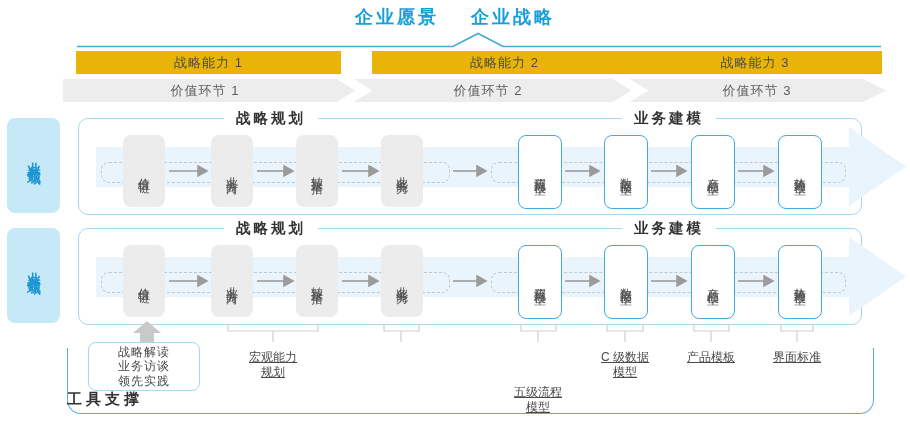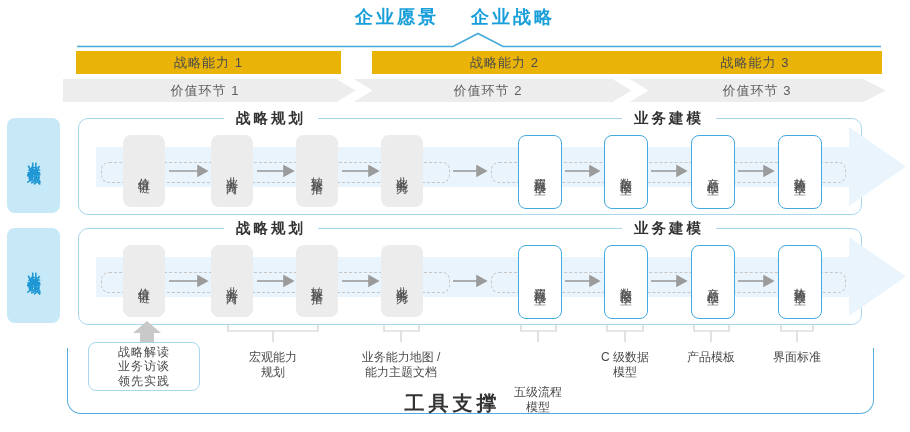--- a/index.html
+++ b/index.html
@@ -31,31 +31,31 @@
   .band-svg{position:absolute;left:0;top:0;width:830px;height:95px;overflow:visible;}
   .dash-rect{position:absolute;top:43px;height:19px;border:1px dashed #c6c6c6;border-radius:8px;}
   .flow-svg{position:absolute;left:0;top:0;width:782px;height:95px;}
   .node{position:absolute;top:16px;width:42px;height:72px;border-radius:8px;
         display:flex;align-items:center;justify-content:center;
         writing-mode:vertical-rl;font-size:12px;color:#525252;letter-spacing:2px;line-height:1;}
   .node-gray{background:#ececec;}
   .node-blue{background:#fff;border:1.4px solid #43aadf;}
 
   
-  .fn{top:350px;width:130px;text-align:center;font-size:12px;color:#4a4a4a;line-height:1.25;}
+  .fn{top:350px;width:130px;text-align:center;font-size:12px;color:#4a4a4a;line-height:1.25;text-decoration:underline;}
   .src-box{left:88px;top:342px;width:110px;height:47px;border:1.3px solid #a7d8ef;border-radius:8px;
            background:#fff;display:flex;flex-direction:column;align-items:center;justify-content:center;
            font-size:12px;color:#4a4a4a;line-height:1.22;letter-spacing:1px;}
 
   
   .tool-box{left:67px;top:348px;width:805px;height:65px;
             border-left:1.4px solid #54aedd;border-right:1.4px solid #54aedd;border-bottom:1.4px solid #54aedd;
             border-radius:0 0 14px 14px;}
-  .tool-label{left:50px;top:390px;width:805px;text-align:center;
-              font-size:20px;font-weight:bold;color:#333;letter-spacing:4px;}
+  .tool-label{left:67px;top:390px;width:805px;text-align:left;
+              font-size:15px;font-weight:bold;color:#333;letter-spacing:4px;}
 </style>
 </head>
 <body>
 
 <div class="canvas">
 
   <div class="abs title-row">
     <span>企业愿景</span>
     <span>企业战略</span>
   </div>
@@ -223,24 +223,20 @@
   <div class="abs src-box">
     <span>战略解读</span>
     <span>业务访谈</span>
     <span>领先实践</span>
   </div>
 
   <div class="abs fn" style="left:208px;">
     <div>宏观能力</div>
     <div>规划</div>
   </div>
-  <div class="abs fn" style="left:336px;">
-    <div>业务能力地图 /</div>
-    <div>能力主题文档</div>
-  </div>
   <div class="abs fn" style="left:473px;margin-top:35px;">
     <div>五级流程</div>
     <div>模型</div>
   </div>
   <div class="abs fn" style="left:560px;">
     <div>C 级数据</div>
     <div>模型</div>
   </div>
   <div class="abs fn" style="left:646px;">
     <div>产品模板</div>

